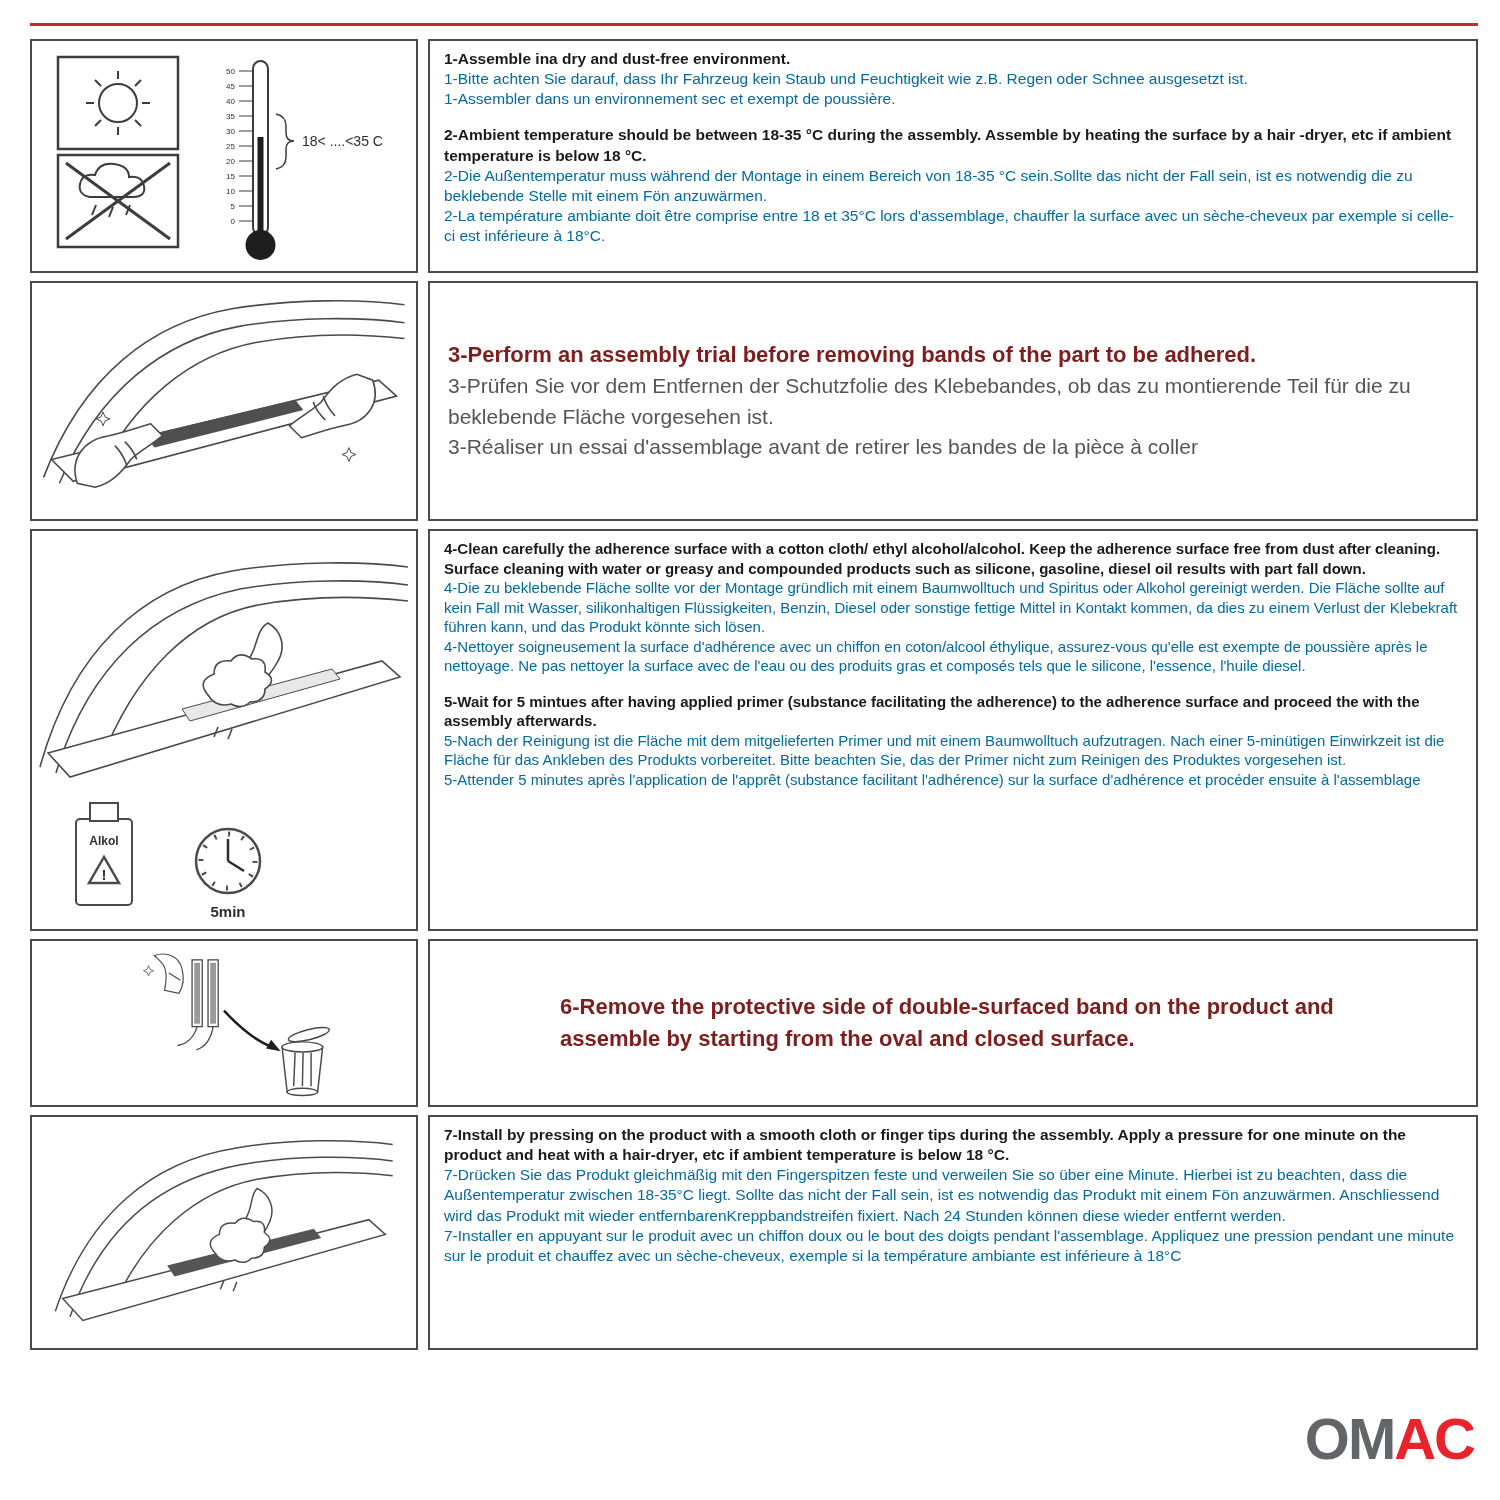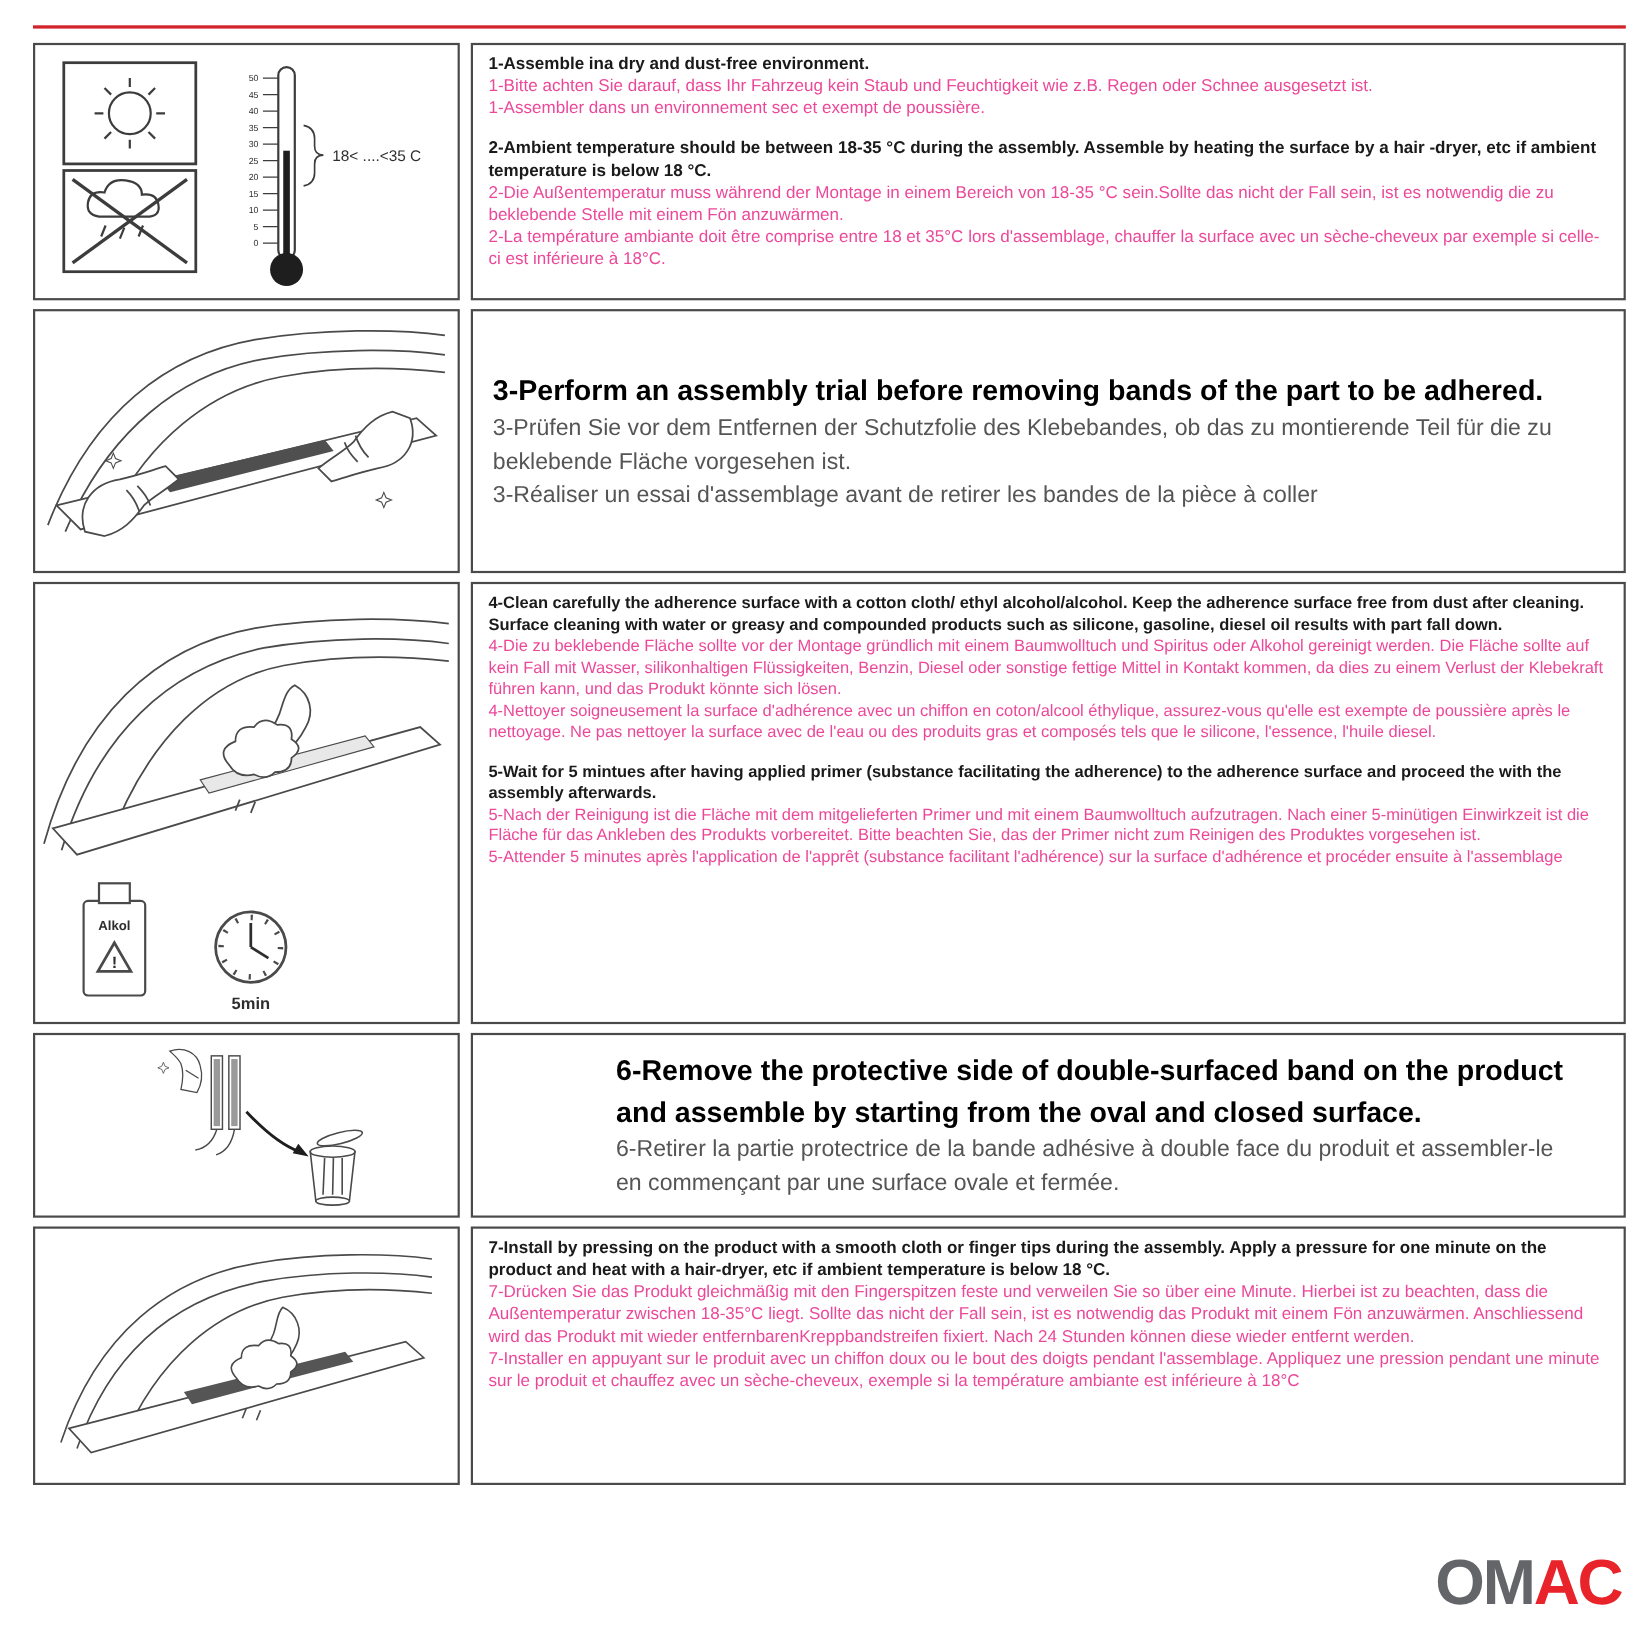--- a/index.html
+++ b/index.html
@@ -39,27 +39,27 @@
     background:#fff;
   }
   .text-box.center { display:flex; flex-direction:column; justify-content:center; }
 
   .row1 { height:234px; }
   .row2 { height:240px; }
   .row3 { height:402px; }
   .row4 { height:168px; }
   .row5 { height:235px; }
 
-  p { font-size:15.5px; line-height:1.3; color:#ec4899; }
+  p { font-size:15.5px; line-height:1.3; color:#0369a1; }
   .row3 p { font-size:15px; line-height:1.3; }
   p.b { font-weight:bold; color:#1a1a1a; }
   p.gap { margin-top:16px; }
 
   .big p { font-size:21px; line-height:1.45; color:#555; }
-  .big p.b { font-size:26px; color:#000000; }
+  .big p.b { font-size:22px; color:#7f1d1d; }
   .row4 .text-box { padding-left:130px; padding-right:40px; }
   .row2 .text-box { padding-left:18px; }
 
   .logo {
     position:absolute;
     right:26px; bottom:32px;
     font-size:58px; font-weight:900;
     letter-spacing:-2px;
     line-height:1;
     background:#fff;
@@ -245,21 +245,20 @@
           <ellipse cx="300" cy="146" rx="28" ry="7"></ellipse>
           <ellipse cx="309" cy="129" rx="29" ry="7" transform="rotate(-14 309 129)"></ellipse>
           <line x1="290" y1="154" x2="288" y2="200"></line>
           <line x1="301" y1="154" x2="300" y2="200"></line>
           <line x1="312" y1="154" x2="312" y2="200"></line>
         </g>
       </svg>
     </div>
     <div class="text-box big center">
       <p class="b">6-Remove the protective side of double-surfaced band on the product and assemble by starting from the oval and closed surface.</p>
-      <p>6-Retirer la partie protectrice de la bande adhésive à double face du produit et assembler-le en commençant par une surface ovale et fermée.</p>
     </div>
   </section>
 
   <section class="row row5">
     <div class="img-box">
       <svg viewBox="0 0 384 252">
         <g stroke="#4a4a4a" fill="none" stroke-width="1.6">
           <path d="M8,212 C44,104 116,48 204,34 C262,24 330,24 376,30"></path>
           <path d="M24,218 C58,120 124,68 210,52 C268,42 332,42 376,48"></path>
           <path d="M376,64 C322,58 272,60 228,68 C164,80 104,128 68,214"></path>

